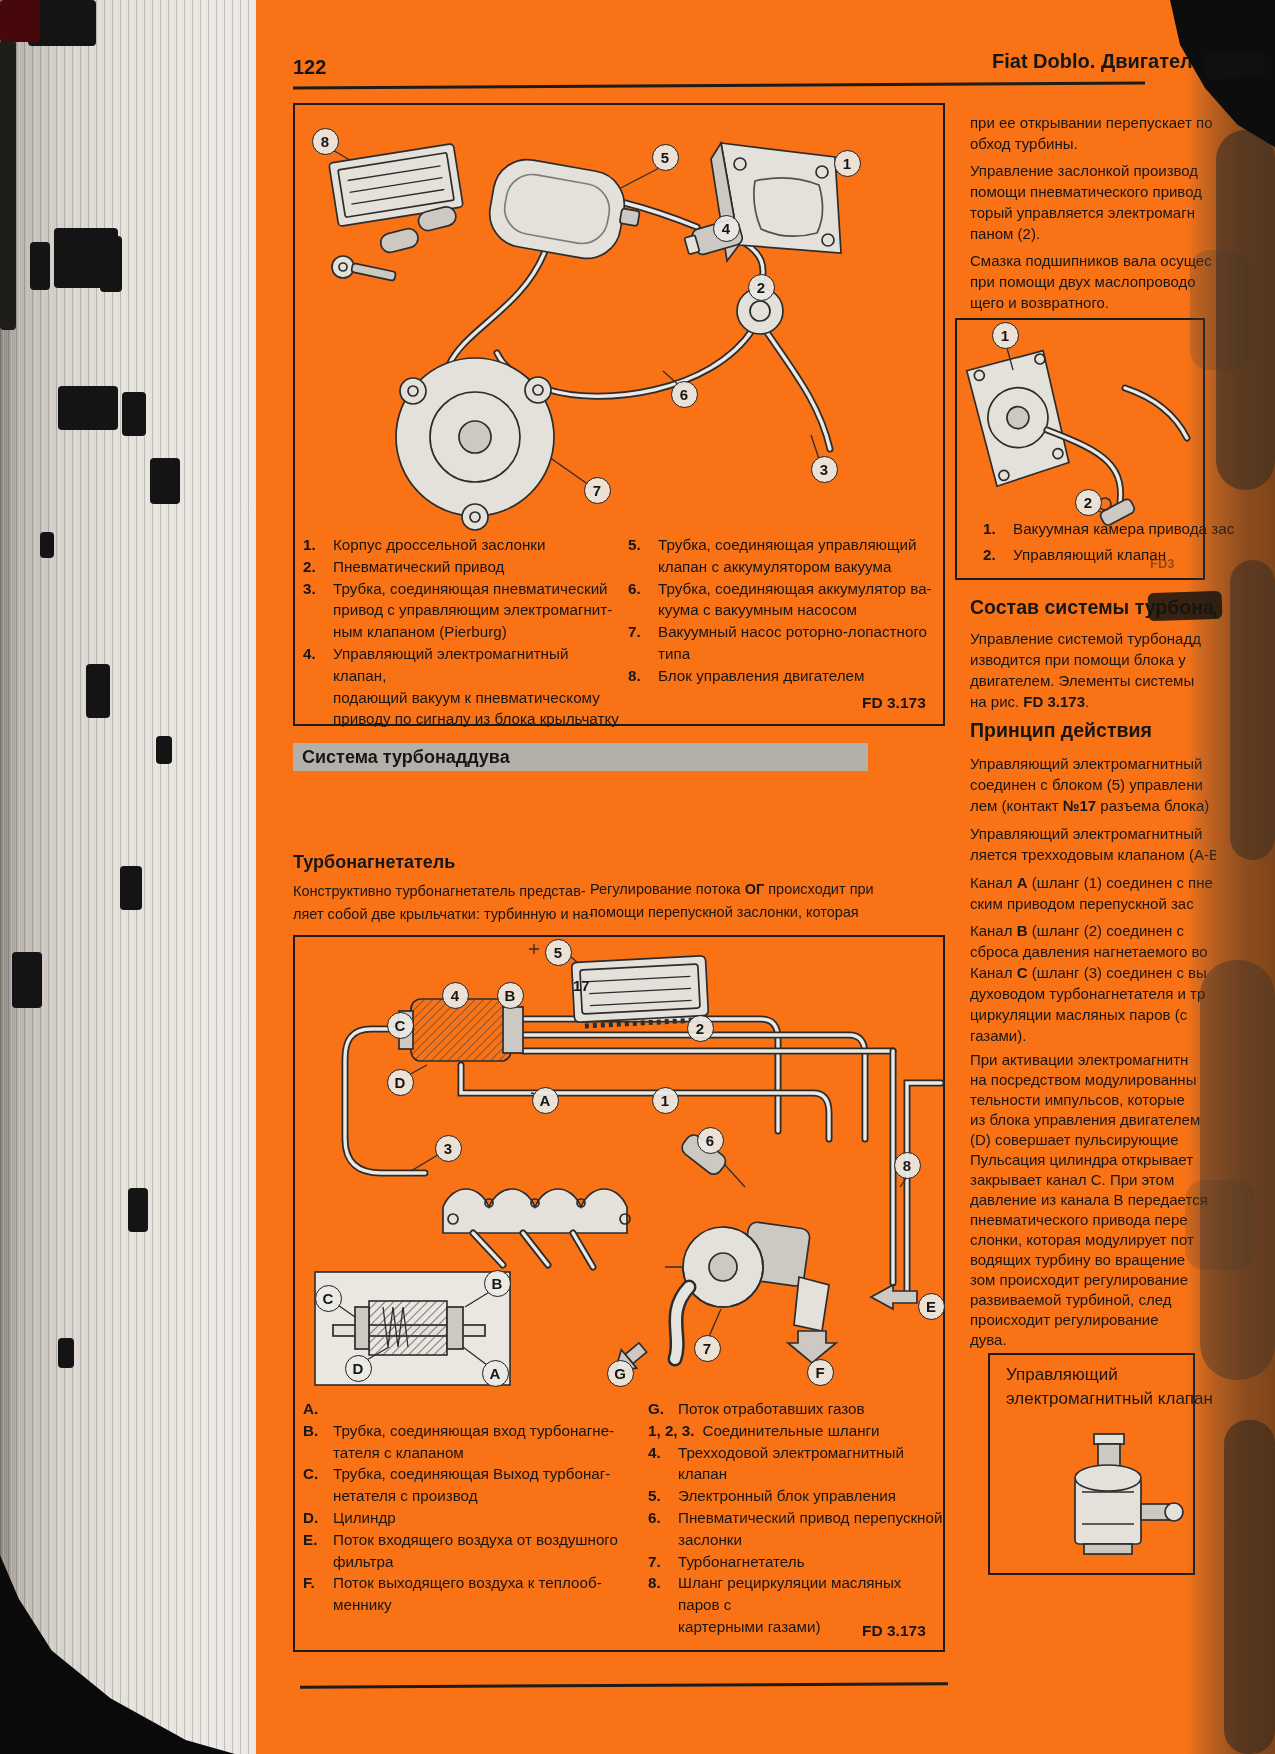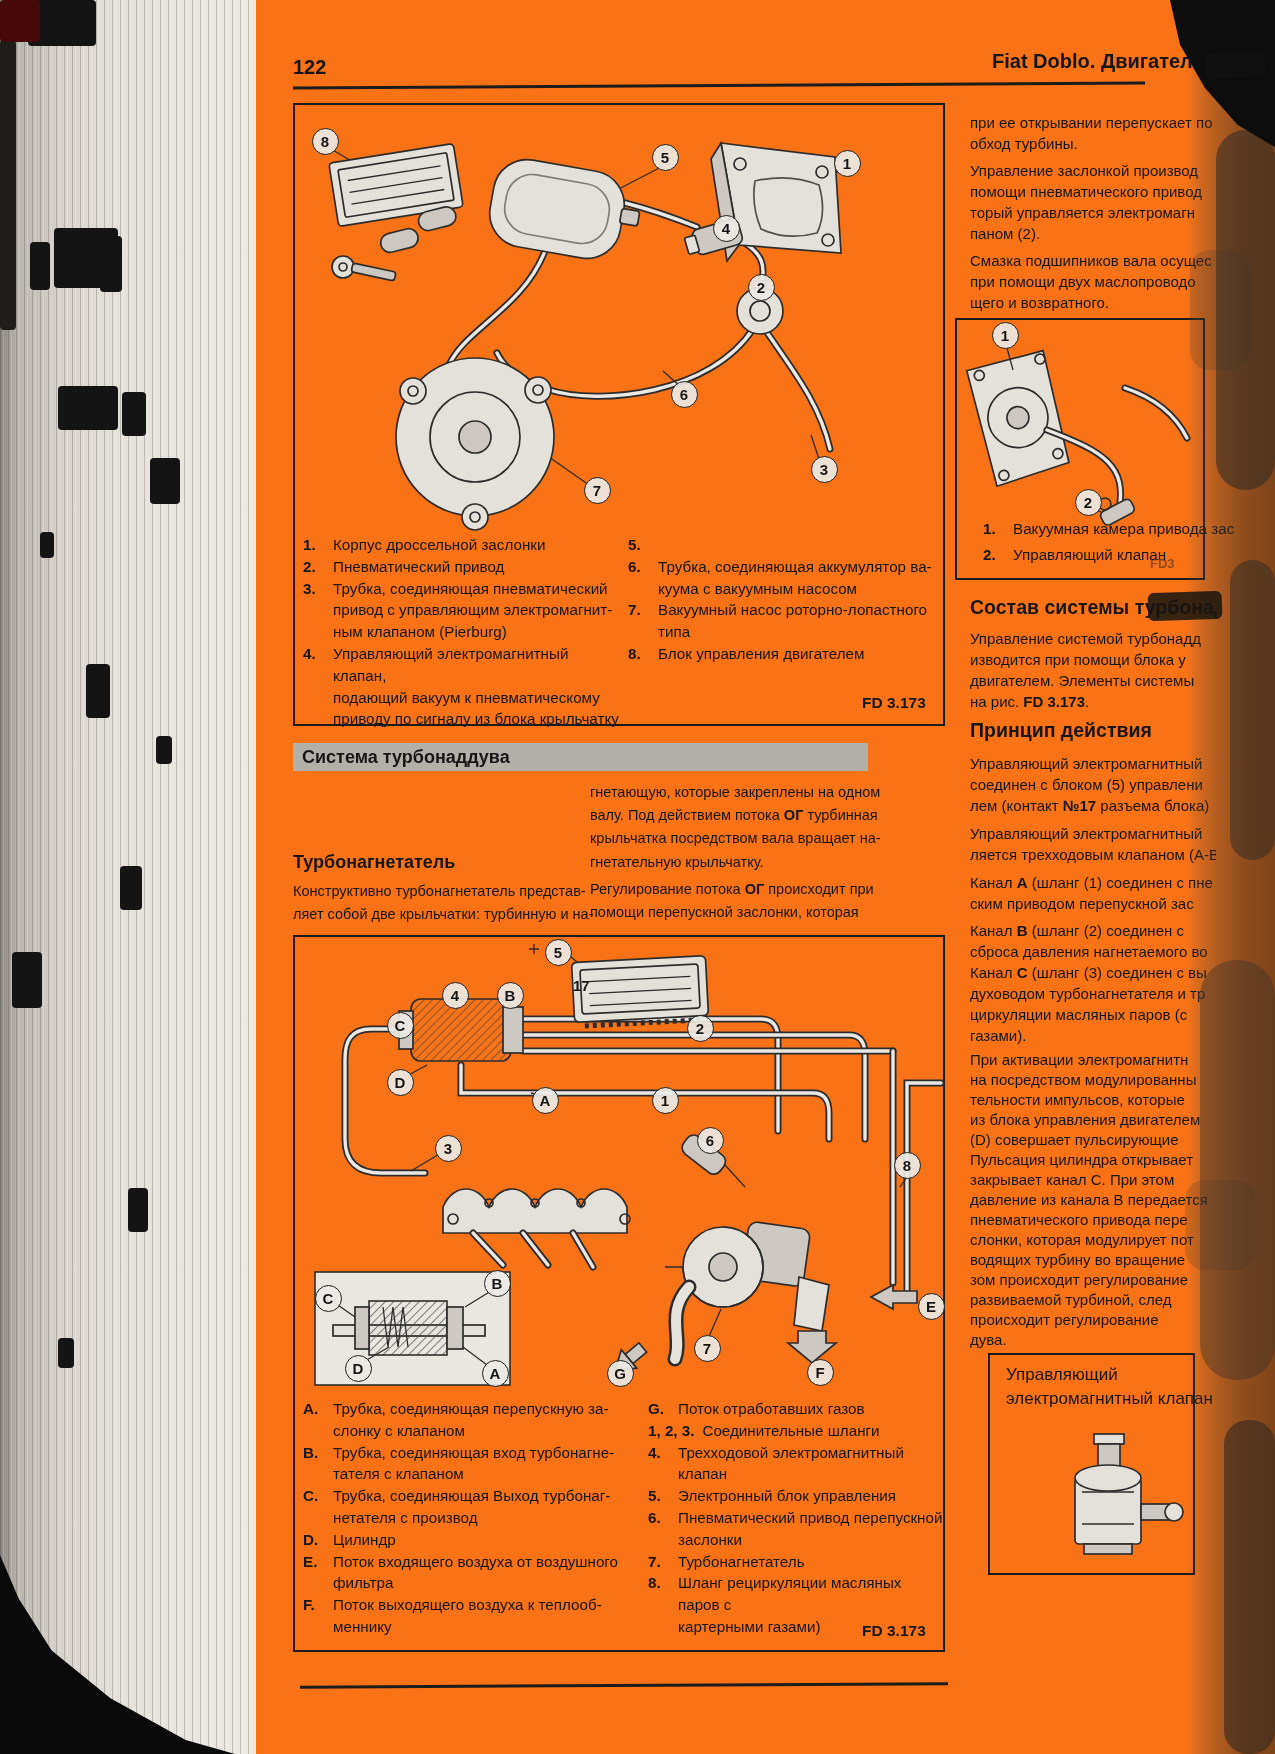--- a/index.html
+++ b/index.html
@@ -169,20 +169,24 @@
         <div>
           <div>Управляющий электромагнитный клапан,</div>
           <div>подающий вакуум к пневматическому</div>
           <div>приводу по сигналу из блока крыльчатку</div>
         </div>
       </div>
   </div>
   <div class="leg" style="left:628px;top:534px;width:310px">
     <div class="li">
         <b>5.</b>
+        <div>
+          <div>Трубка, соединяющая управляющий</div>
+          <div>клапан с аккумулятором вакуума</div>
+        </div>
       </div>
     <div class="li">
         <b>6.</b>
         <div>
           <div>Трубка, соединяющая аккумулятор ва-</div>
           <div>куума с вакуумным насосом</div>
         </div>
       </div>
     <div class="li">
         <b>7.</b>
@@ -200,26 +204,20 @@
   </div>
   <div class="fr" style="left:862px;top:694px">FD 3.173</div>
 
   <div class="bar" style="left:293px;top:743px;width:575px;height:28px"></div>
   <div class="abs nw" style="left:302px;top:747px;font-weight:700;font-size:18px;z-index:11">Система турбонаддува</div>
 
   <div class="subhead" style="left:293px;top:852px">Турбонагнетатель</div>
   <div class="abs" style="left:293px;top:880px;z-index:10">
     <div class="bl">Конструктивно турбонагнетатель представ-</div>
     <div class="bl">ляет собой две крыльчатки: турбинную и на-</div>
-  </div>
-  <div class="abs" style="left:590px;top:781px;z-index:10">
-    <div class="bl">гнетающую, которые закреплены на одном</div>
-    <div class="bl"><span>валу. Под действием потока </span><b>ОГ</b><span> турбинная</span></div>
-    <div class="bl">крыльчатка посредством вала вращает на-</div>
-    <div class="bl">гнетательную крыльчатку.</div>
   </div>
   <div class="abs" style="left:590px;top:878px;z-index:10">
     <div class="bl"><span>Регулирование потока </span><b>ОГ</b><span> происходит при</span></div>
     <div class="bl">помощи перепускной заслонки, которая</div>
   </div>
 
   <div class="box" style="left:293px;top:935px;width:652px;height:717px"></div>
   <svg style="left:293px;top:935px" width="652" height="470" viewBox="0 0 652 470">
     <path class="tb" d="M230,84 H468 C480,84 485,92 485,104 V196"></path>
       <path class="ti" d="M230,84 H468 C480,84 485,92 485,104 V196"></path>
@@ -304,24 +302,20 @@
   <div class="co" style="left:707px;top:1348px">7</div>
   <div class="co" style="left:820px;top:1372px">F</div>
   <div class="co" style="left:328px;top:1298px">C</div>
   <div class="co" style="left:497px;top:1283px">B</div>
   <div class="co" style="left:358px;top:1368px">D</div>
   <div class="co" style="left:495px;top:1373px">A</div>
 
   <div class="leg" style="left:303px;top:1398px;width:330px">
     <div class="li">
         <b>A.</b>
-        <div>
-          <div>Трубка, соединяющая перепускную за-</div>
-          <div>слонку с клапаном</div>
-        </div>
       </div>
     <div class="li">
         <b>B.</b>
         <div>
           <div>Трубка, соединяющая вход турбонагне-</div>
           <div>тателя с клапаном</div>
         </div>
       </div>
     <div class="li">
         <b>C.</b>

